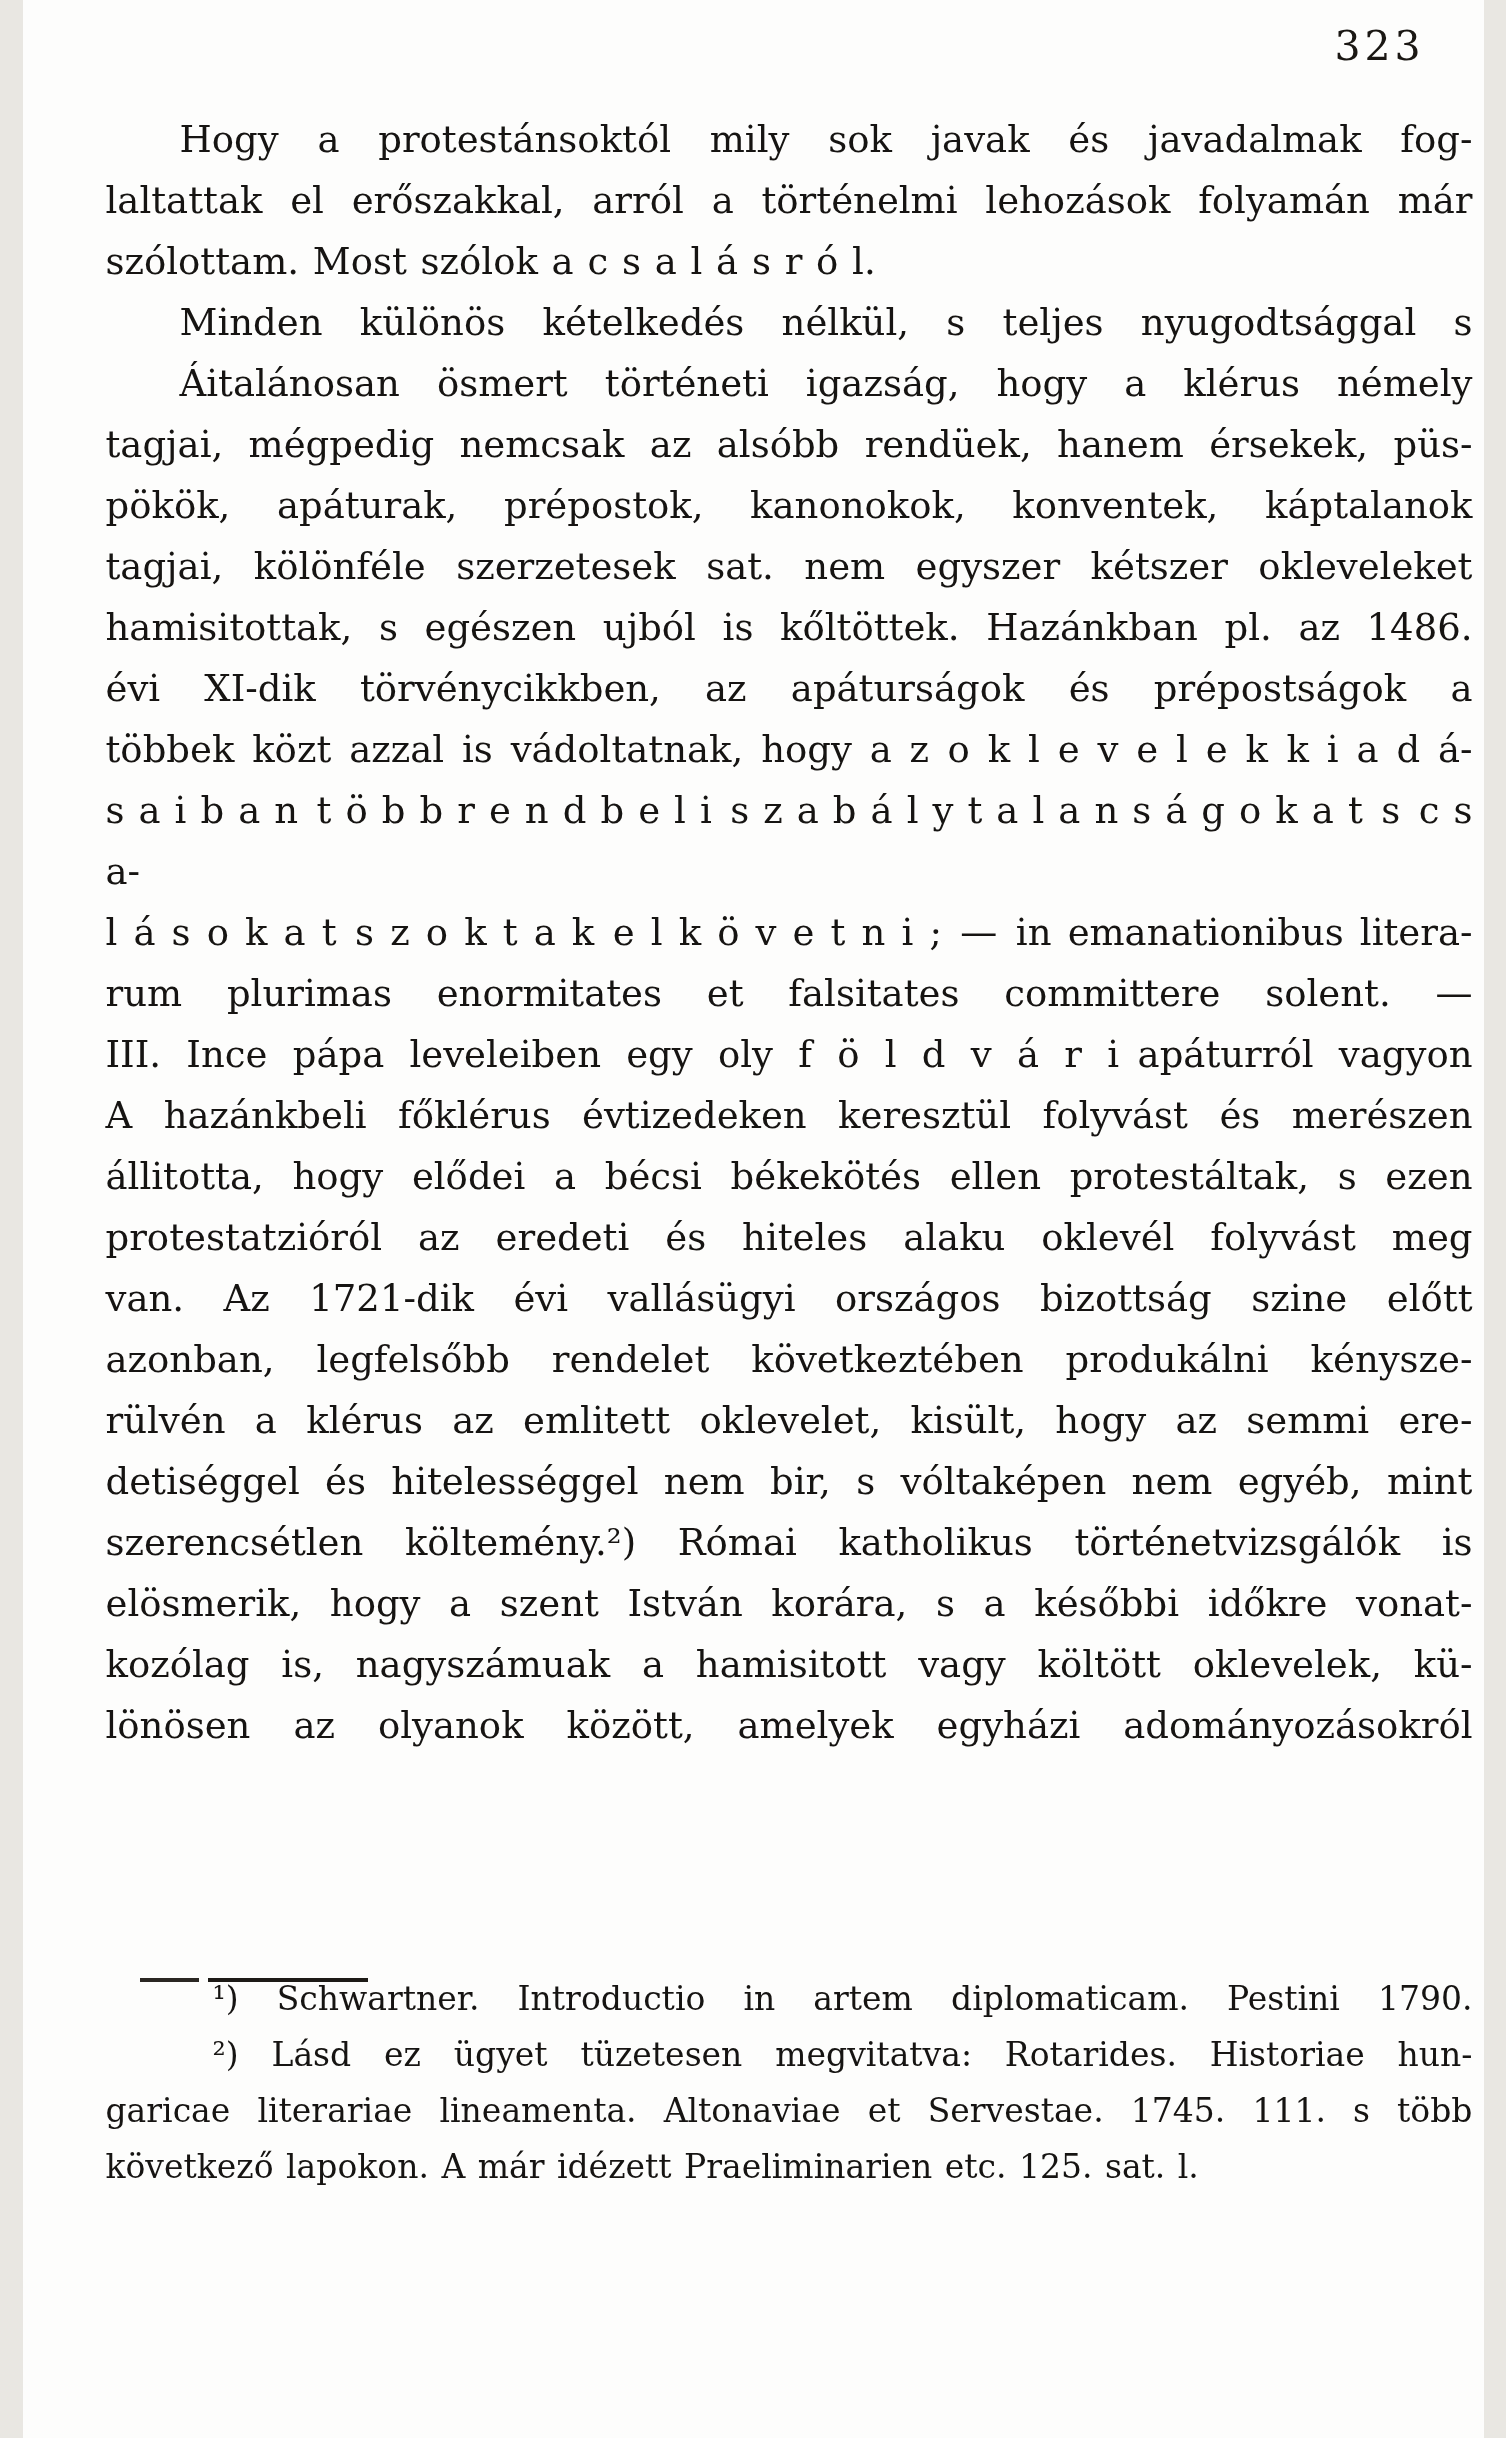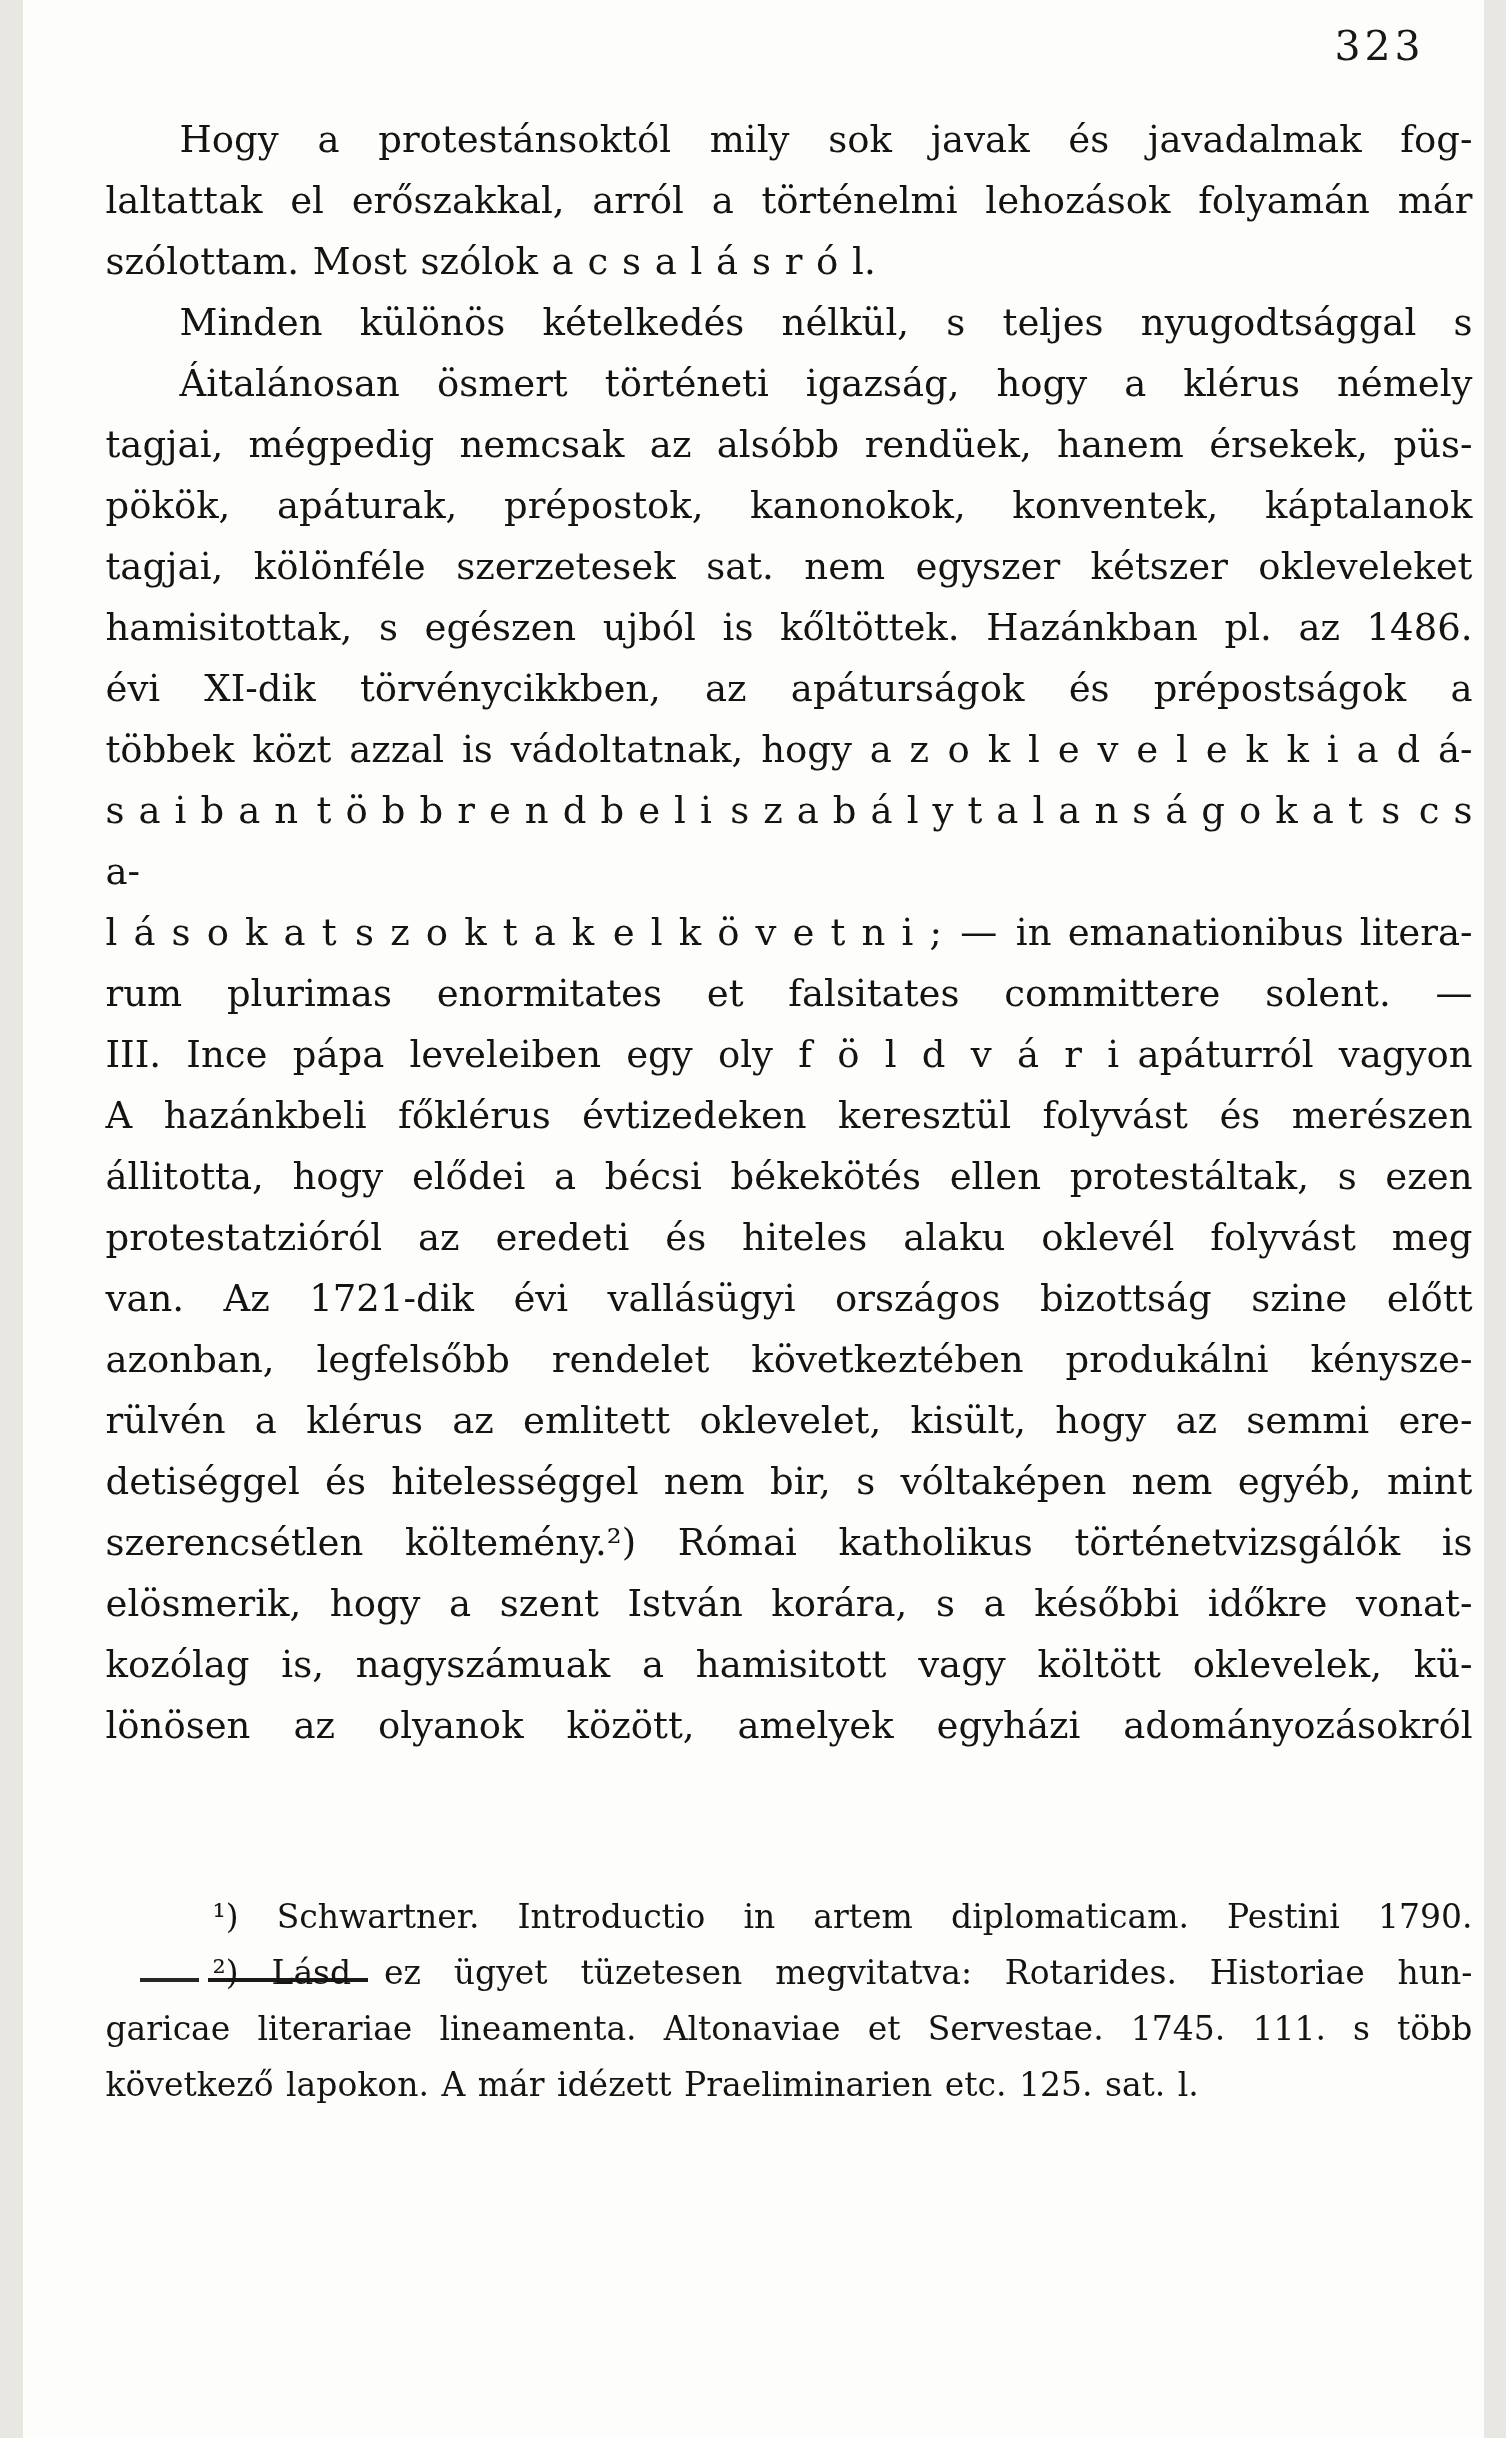--- a/index.html
+++ b/index.html
@@ -46,21 +46,21 @@
     position: absolute;
     left: 117px;
     top: 1978px;
     width: 228px;
     height: 3.9px;
     background: linear-gradient(to right, #2a2722 0 26%, #fdfdfc 26% 30%, #1d1a16 30% 100%);
   }
   .footnotes {
     position: absolute;
     left: 83px;
-    top: 1889px;
+    top: 1971px;
     width: 1367px;
     font-size: 33px;
     line-height: 56px;
   }
   .footnotes .line.indent { text-indent: 107px; }
 </style>
 </head>
 <body>
 
 <div class="page">

